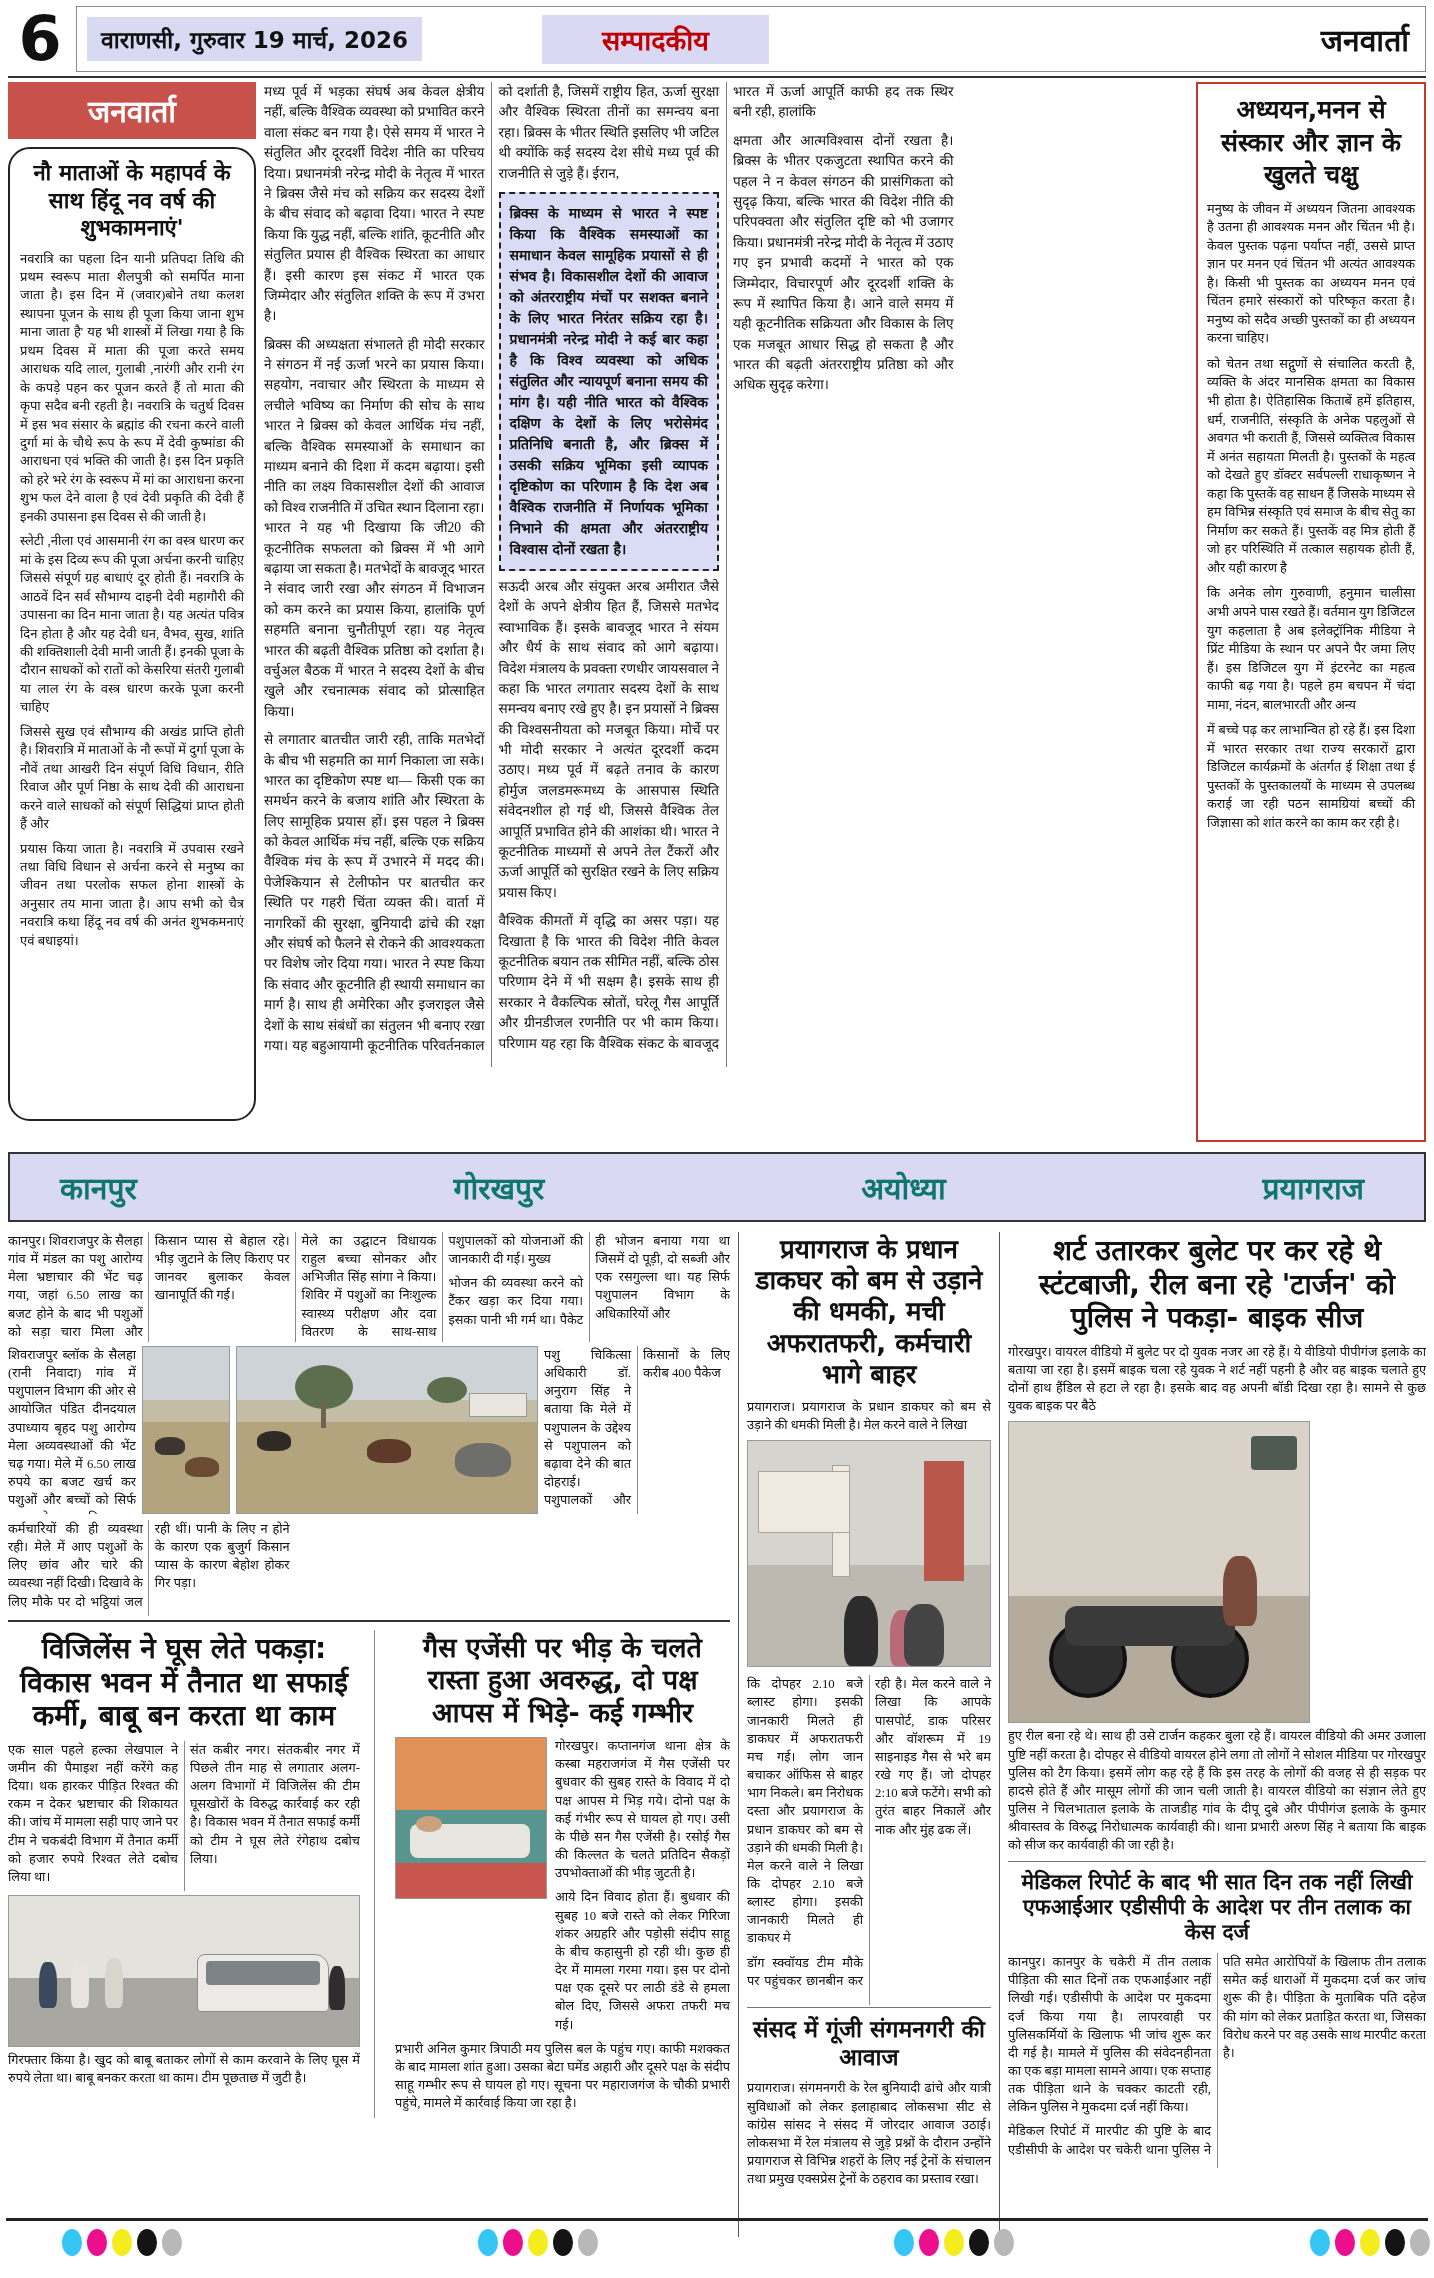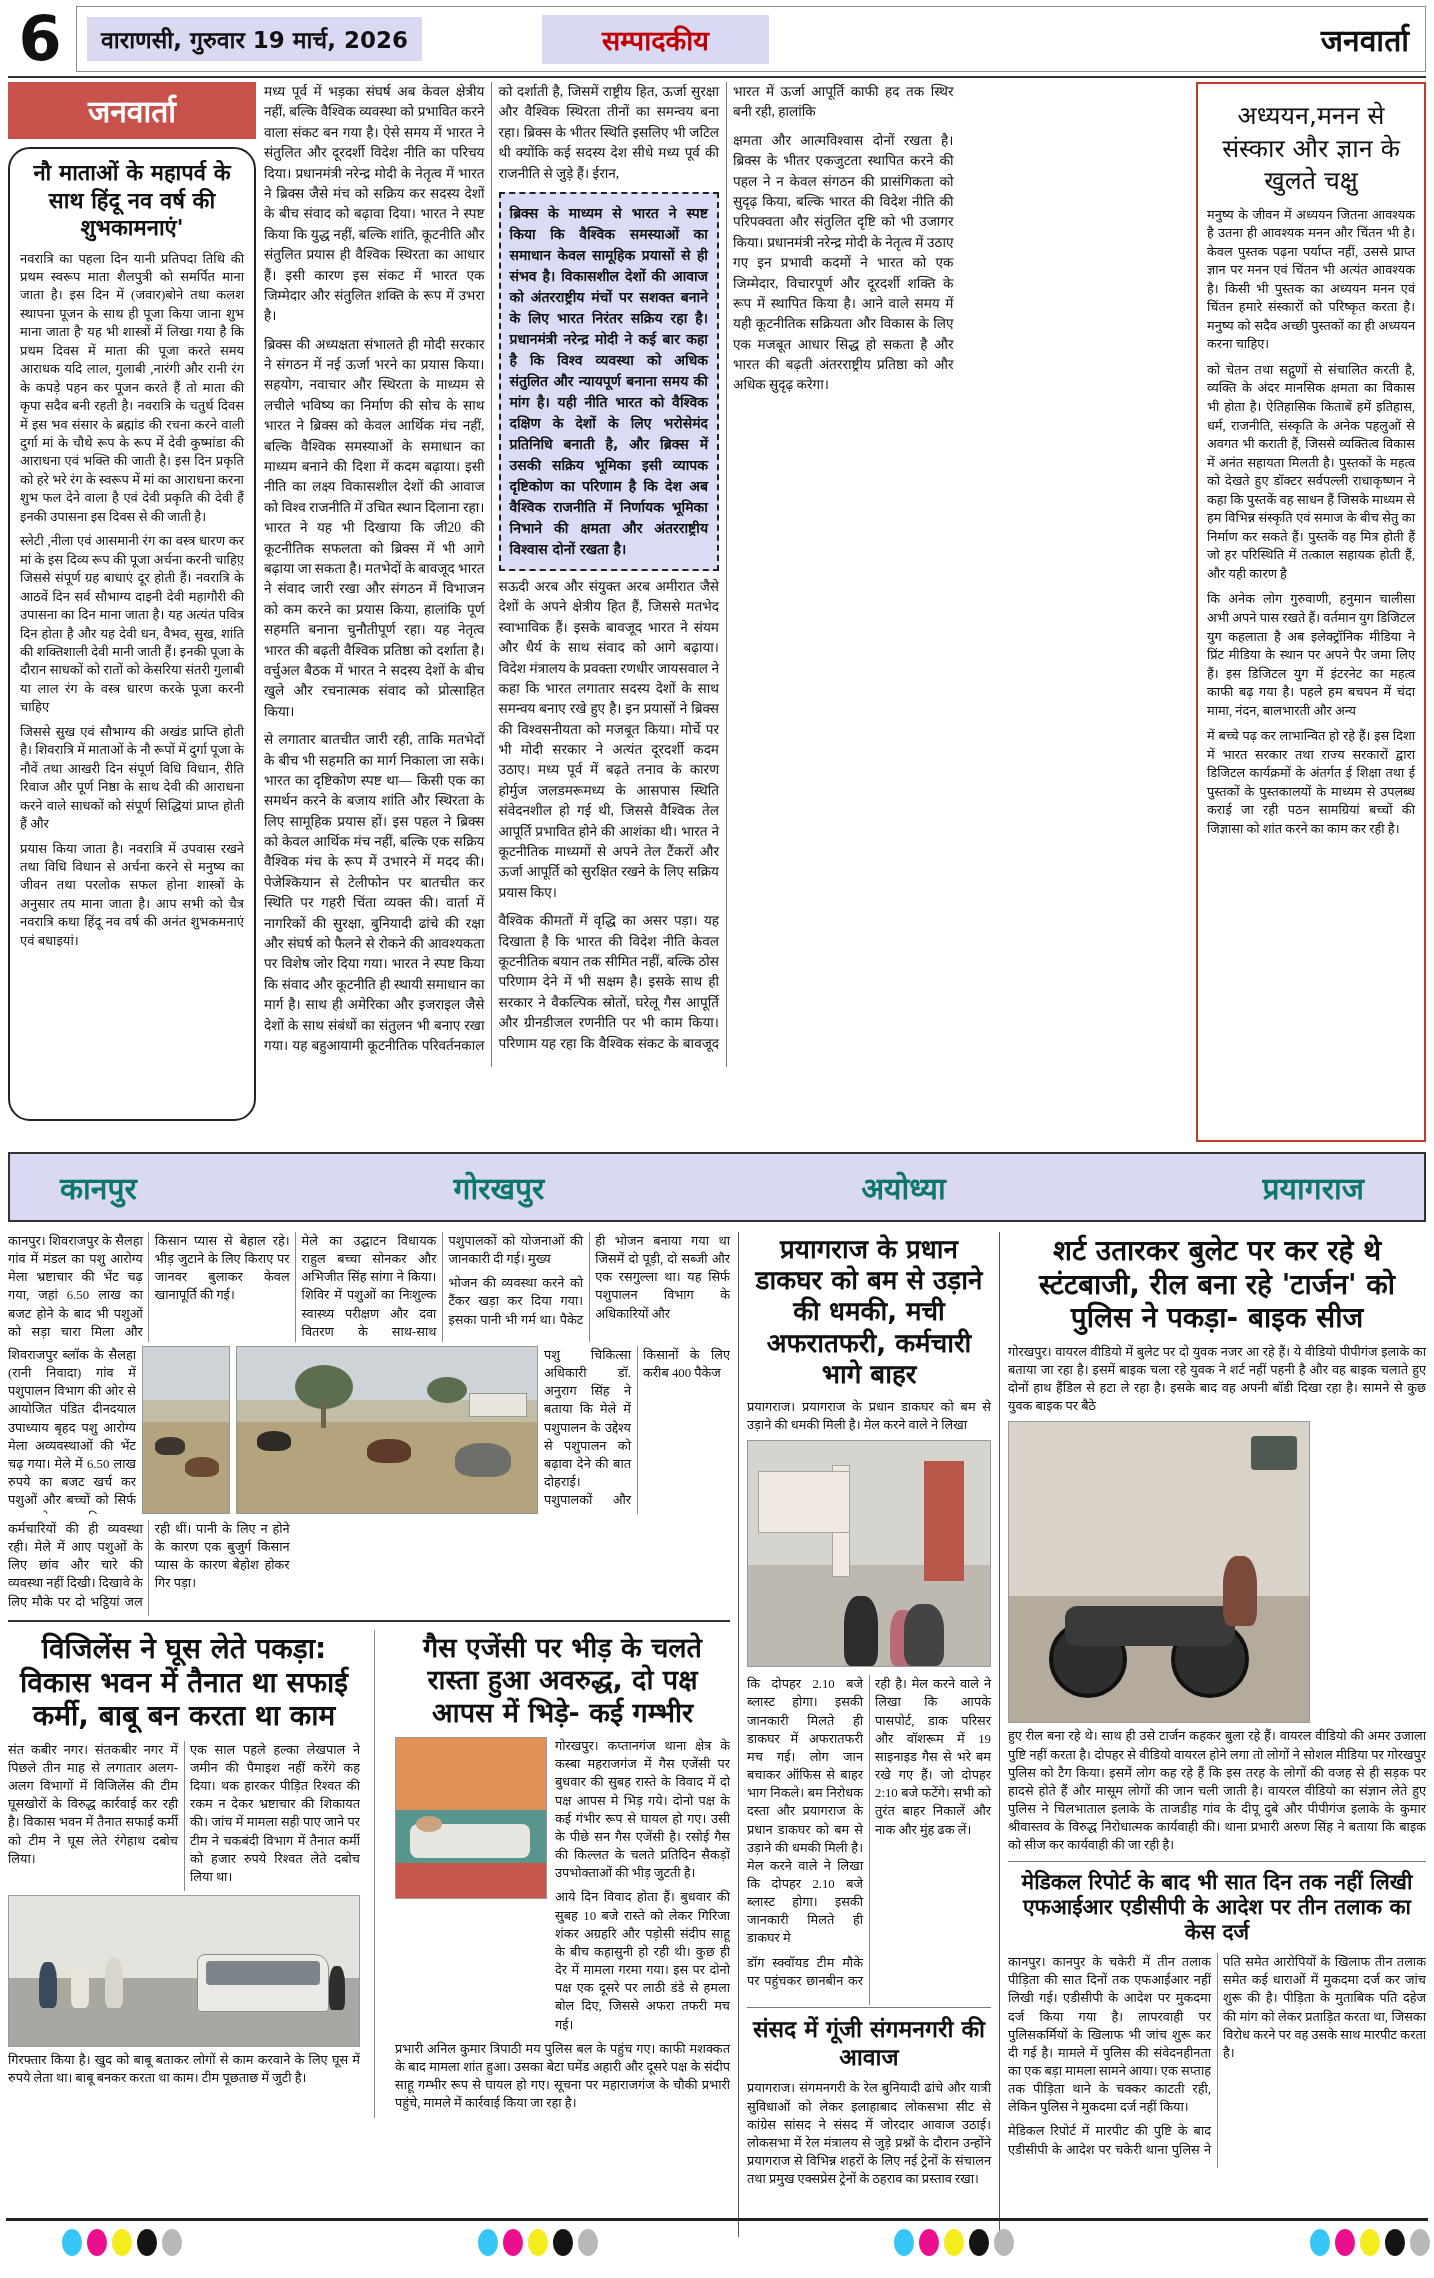--- a/index.html
+++ b/index.html
@@ -20,21 +20,21 @@
   .fest-box{border:2px solid #222;border-radius:22px;padding:10px 10px;height:950px;overflow:hidden;}
   .fest-h{font-family:"DejaVu Sans",sans-serif;font-weight:bold;font-size:22px;line-height:1.25;text-align:center;margin:0 0 8px 0;}
   .fest-box p{font-size:13px;line-height:1.42;text-align:justify;margin:0 0 6px 0;}
   .edi{overflow:hidden;}
   .edi-h{font-family:"DejaVu Sans",sans-serif;font-weight:bold;font-size:42px;text-align:center;margin:2px 0 10px 0;line-height:1.1;}
   .edi-cols{column-count:4;column-gap:14px;column-rule:1px solid #777;column-fill:auto;height:985px;overflow:hidden;}
   .edi-cols p{font-size:13.6px;line-height:1.5;text-align:justify;margin:0 0 8px 0;}
   .hibox{break-inside:avoid;background:#dadcf5;border:2px dashed #222;padding:9px;margin:6px 0;
          font-family:"DejaVu Sans",sans-serif;font-weight:bold;font-size:14px;line-height:1.5;text-align:justify;}
   .wis{border:2px solid #c0392b;padding:8px 9px;overflow:hidden;height:1040px;}
-  .wis-h{font-family:"DejaVu Sans",sans-serif;font-weight:normal;font-size:25px;line-height:1.3;text-align:center;margin:8px 0 8px 0;}
+  .wis-h{font-family:"DejaVu Sans",sans-serif;font-weight:bold;font-size:25px;line-height:1.3;text-align:center;margin:2px 0 8px 0;}
   .wis p{font-size:12.8px;line-height:1.45;text-align:justify;margin:0 0 7px 0;}
   
   .cities{margin:8px 8px 0 8px;background:#d9d9f3;border:2px solid #333;display:flex;align-items:center;
           justify-content:space-between;padding:14px 60px 14px 50px;height:38px;}
   .city{color:#0f766e;font-family:"DejaVu Sans",sans-serif;font-weight:bold;font-size:30px;}
   
   .bot{display:grid;grid-template-columns:730px 262px 1fr;margin:10px 8px 0 8px;height:1005px;overflow:hidden;}
   .bot > div{overflow:hidden;}
   .bot .mid{border-left:1px solid #555;border-right:1px solid #555;padding:0 8px;}
   .bot .right{padding-left:8px;}
@@ -173,22 +173,22 @@
 
       <div class="pm-rowC cols5 news">
         <p>कर्मचारियों की ही व्यवस्था रही। मेले में आए पशुओं के लिए छांव और चारे की व्यवस्था नहीं दिखी। दिखावे के लिए मौके पर दो भट्ठियां जल रही थीं। पानी के लिए न होने के कारण एक बुजुर्ग किसान प्यास के कारण बेहोश होकर गिर पड़ा।</p>
       </div>
 
       <div class="subrow">
 
         <div class="vig">
           <h3 class="bigh vig-h">विजिलेंस ने घूस लेते पकड़ा: विकास भवन में तैनात था सफाई कर्मी, बाबू बन करता था काम</h3>
           <div class="cols2 news" style="height:150px;">
+            <p>एक साल पहले हल्का लेखपाल ने जमीन की पैमाइश नहीं करेंगे कह दिया। थक हारकर पीड़ित रिश्वत की रकम न देकर भ्रष्टाचार की शिकायत की। जांच में मामला सही पाए जाने पर टीम ने चकबंदी विभाग में तैनात कर्मी को हजार रुपये रिश्वत लेते दबोच लिया था।</p>
             <p>संत कबीर नगर। संतकबीर नगर में पिछले तीन माह से लगातार अलग-अलग विभागों में विजिलेंस की टीम घूसखोरों के विरुद्ध कार्रवाई कर रही है। विकास भवन में तैनात सफाई कर्मी को टीम ने घूस लेते रंगेहाथ दबोच लिया।</p>
-            <p>एक साल पहले हल्का लेखपाल ने जमीन की पैमाइश नहीं करेंगे कह दिया। थक हारकर पीड़ित रिश्वत की रकम न देकर भ्रष्टाचार की शिकायत की। जांच में मामला सही पाए जाने पर टीम ने चकबंदी विभाग में तैनात कर्मी को हजार रुपये रिश्वत लेते दबोच लिया था।</p>
           </div>
           <div class="photo ph-street" style="height:150px;margin:4px 0;">
             <div class="suv" style="width:130px;height:56px;right:30px;top:58px;">
                 <div class="win"></div>
               </div>
             <div class="person" style="background:#3a4a5c;width:18px;height:46px;left:30px;top:66px;"></div>
             <div class="person" style="background:#e7e4dd;width:18px;height:48px;left:62px;top:64px;"></div>
             <div class="person" style="background:#d8d5cc;width:18px;height:50px;left:96px;top:62px;"></div>
             <div class="person" style="background:#2e2e2e;width:16px;height:44px;right:14px;top:70px;"></div>
           </div>

